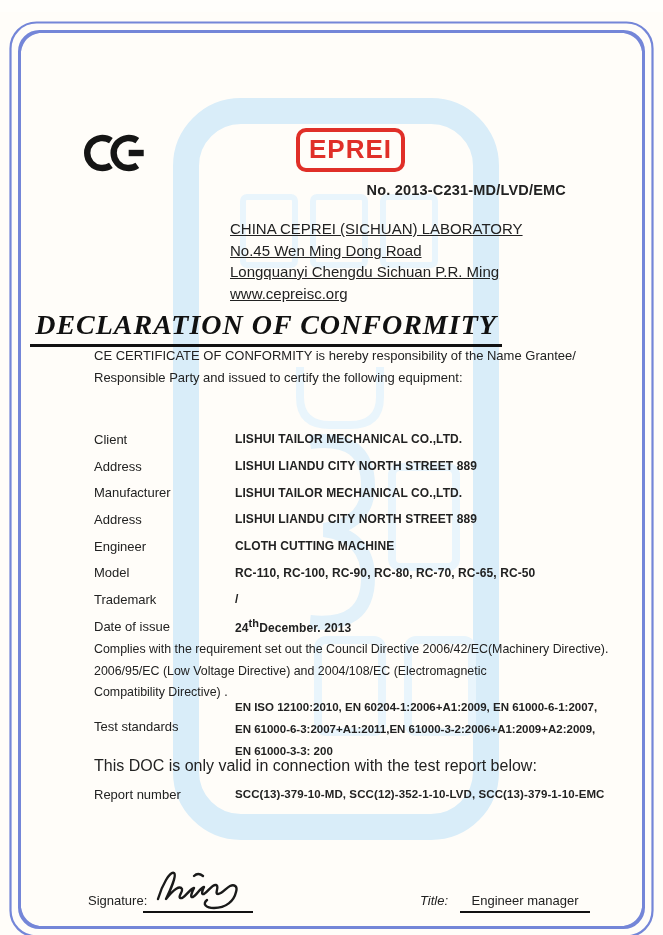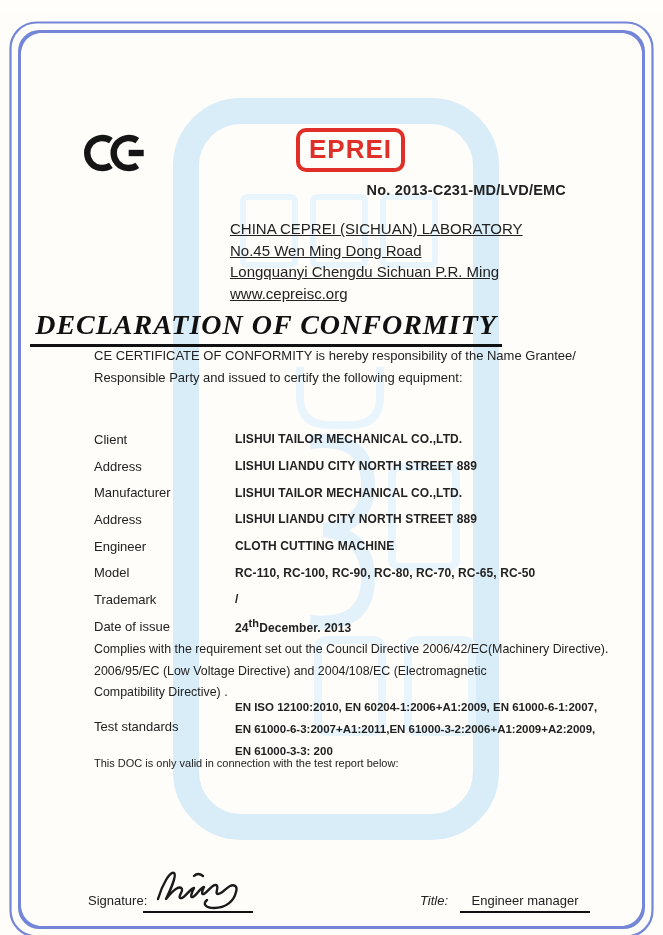--- a/index.html
+++ b/index.html
@@ -44,21 +44,21 @@
   .fvalue sup{font-size:11px;}
 
   .complies{position:absolute;left:94px;top:627px;font-size:12.4px;line-height:21.5px;}
   .complies div{white-space:nowrap;}
 
   .standards{position:absolute;left:94px;top:684px;display:flex;}
   .standards .flabel{padding-top:23px;}
   .std-lines{font-size:11.5px;font-weight:bold;line-height:22px;}
   .std-lines div{white-space:nowrap;}
 
-  .doc-note{position:absolute;left:94px;top:745px;font-size:11px;white-space:nowrap;}
+  .doc-note{position:absolute;left:94px;top:745px;font-size:16px;white-space:nowrap;}
 
   .report{position:absolute;left:94px;top:771px;display:flex;align-items:center;height:22px;}
   .report .fvalue{font-size:11.5px;}
 
   .sig-label{position:absolute;left:88px;top:881px;font-size:13px;}
   .sig-line{position:absolute;left:143px;top:899px;width:110px;border-top:2px solid #111;}
   .signature-svg{position:absolute;left:150px;top:851px;}
   .title-label{position:absolute;left:420px;top:881px;font-size:13px;font-style:italic;}
   .title-line{position:absolute;left:460px;top:899px;width:130px;border-top:2px solid #111;}
   .title-value{position:absolute;left:460px;top:881px;width:130px;text-align:center;
@@ -173,20 +173,24 @@
       <span class="flabel">Test standards</span>
       <div class="std-lines">
         <div>EN ISO 12100:2010, EN 60204-1:2006+A1:2009, EN 61000-6-1:2007,</div>
         <div>EN 61000-6-3:2007+A1:2011,EN 61000-3-2:2006+A1:2009+A2:2009,</div>
         <div>EN 61000-3-3: 200</div>
       </div>
     </div>
 
     <div class="doc-note">This DOC is only valid in connection with the test report below:</div>
 
+    <div class="report">
+      <span class="flabel">Report number</span>
+      <span class="fvalue">SCC(13)-379-10-MD, SCC(12)-352-1-10-LVD, SCC(13)-379-1-10-EMC</span>
+    </div>
 
     <div class="sig-label">Signature:</div>
     <div class="sig-line"></div>
     <svg class="signature-svg" width="110" height="50" viewBox="0 0 110 50">
       <g fill="none" stroke="#1a1a1a" stroke-width="2.4" stroke-linecap="round" stroke-linejoin="round">
         <path d="M 8 36 C 12 22 20 8 24 10 C 27 12 20 28 16 36 C 24 26 30 22 32 26 C 33 29 28 33 30 35 C 34 37 38 27 44 25 C 41 31 40 35 43 34 C 47 32 50 25 54 24 C 52 28 51 32 54 31 C 58 29 62 21 66 22 C 70 23 64 31 68 31 C 72 31 76 25 80 23 C 84 21 88 23 86 29 C 84 38 76 45 64 45 C 56 45 52 41 57 37"></path>
         <path d="M 44 13 q 4 -4 9 0"></path>
       </g>
     </svg>
     <div class="title-label">Title:</div>

